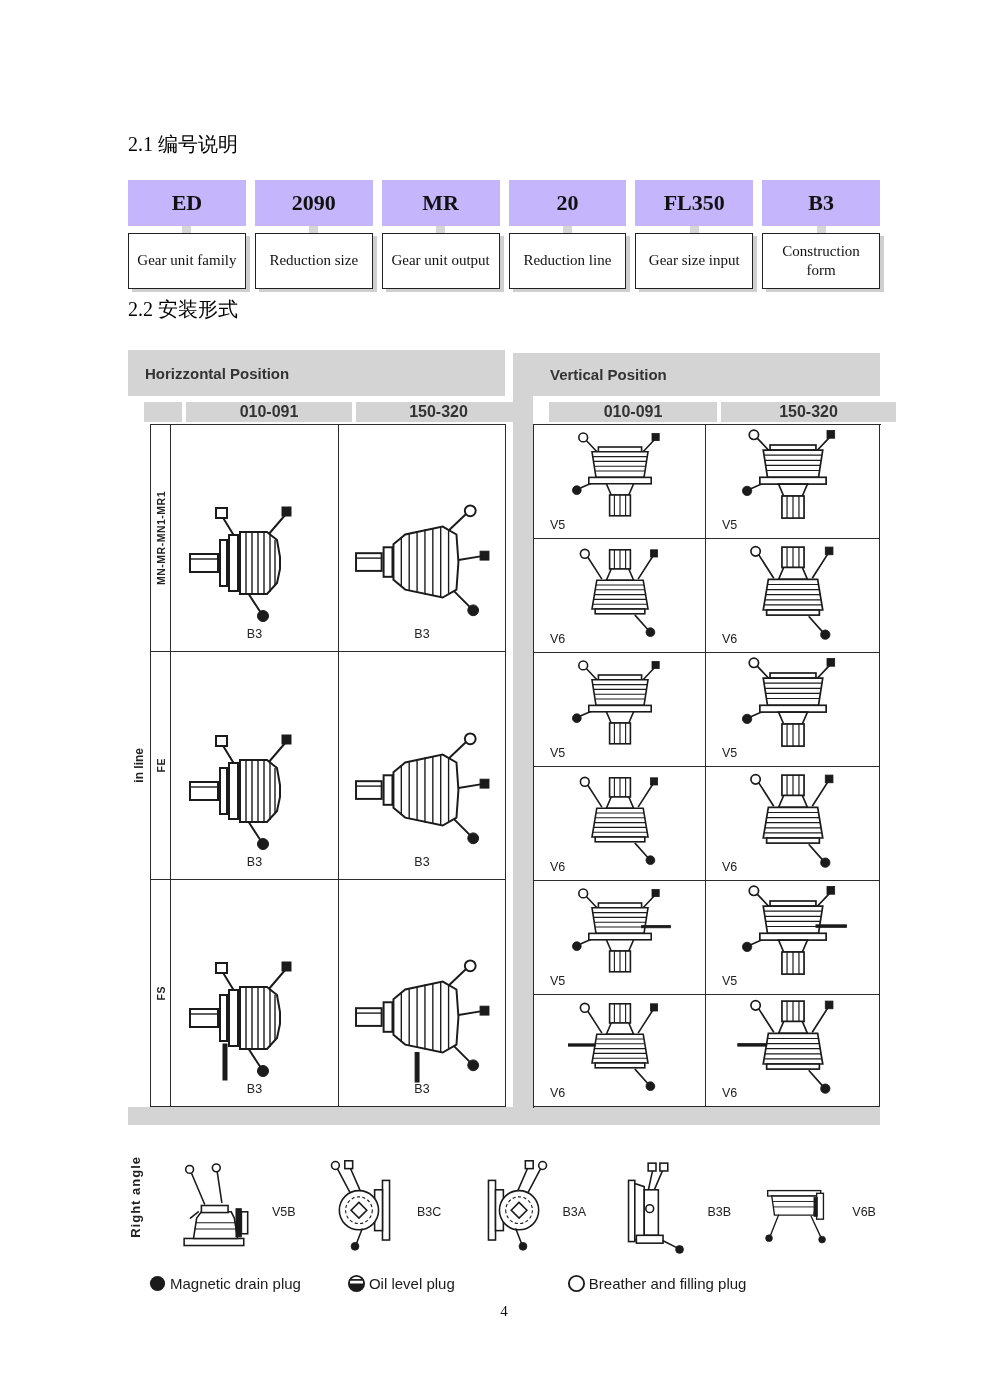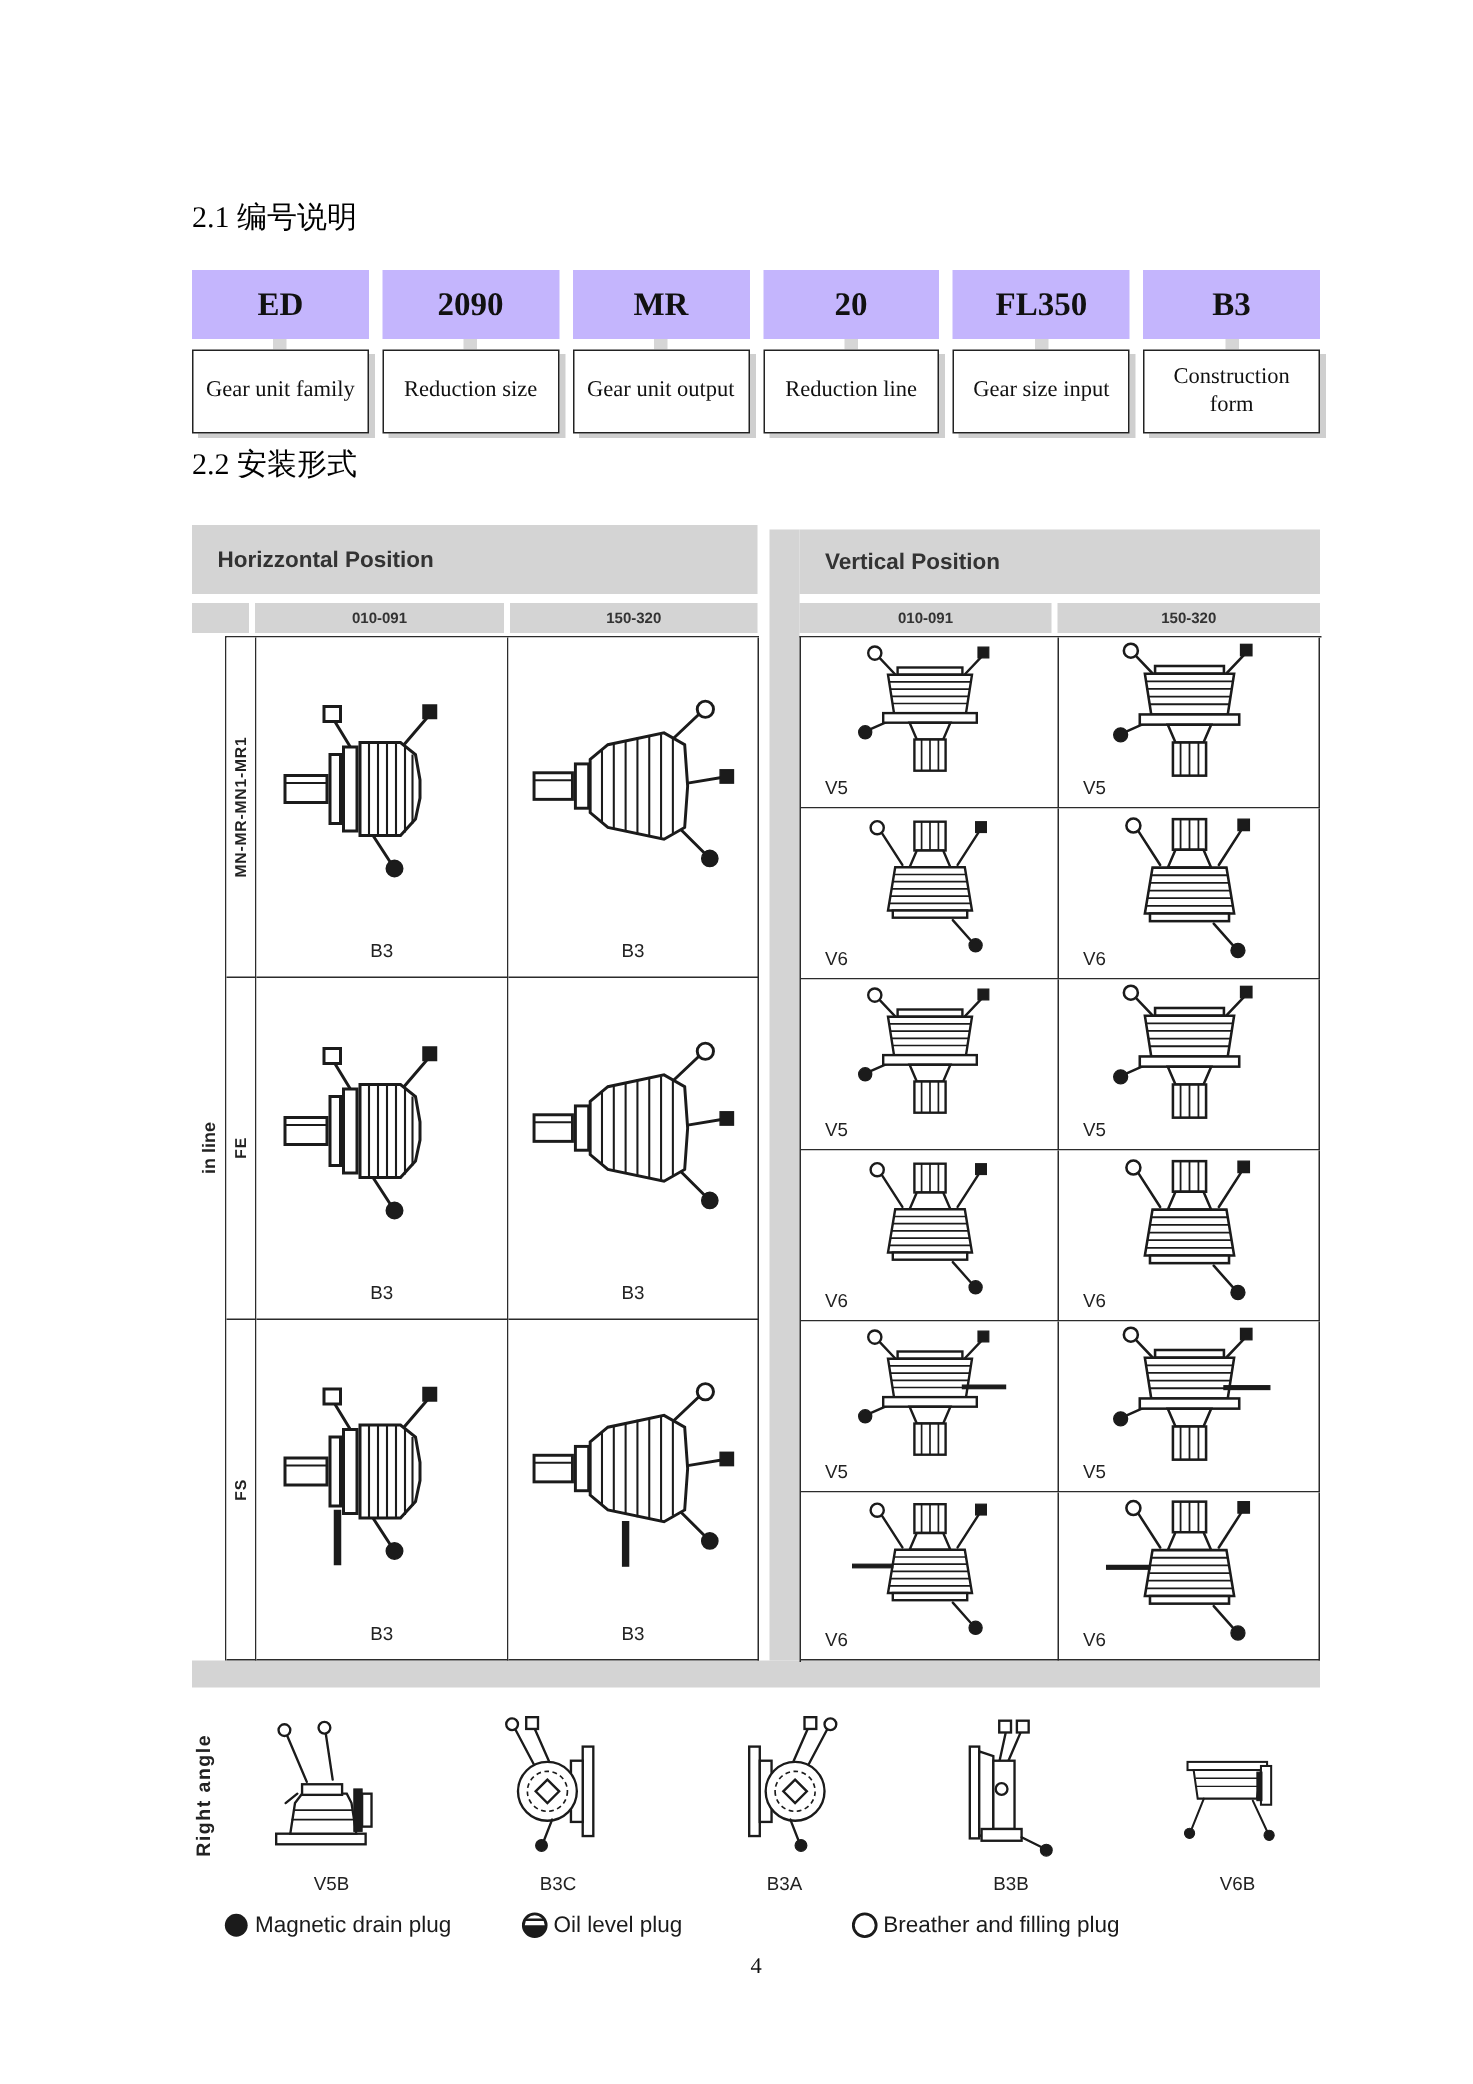--- a/index.html
+++ b/index.html
@@ -25,61 +25,61 @@
              font-family:"Liberation Serif",serif;font-size:15px;line-height:1.3;color:#111;
              box-sizing:border-box;padding:2px 4px;}
 
   
   .mount-wrap{position:absolute;top:350px;left:0;width:752px;height:776px;}
   .band{position:absolute;background:#d4d4d4;}
   .hp-header{left:0;top:0;width:377px;height:46px;display:flex;align-items:center;}
   .vp-header{left:405px;top:3px;width:347px;height:43px;display:flex;align-items:center;}
   .hdr-title{font-weight:bold;font-size:15px;color:#333;padding-left:17px;}
   .subcell{position:absolute;top:52px;height:20px;background:#d4d4d4;display:flex;
-           align-items:center;justify-content:center;font-weight:bold;font-size:10px;color:#333;}
+           align-items:center;justify-content:center;font-weight:bold;font-size:16px;color:#333;margin-left:16px;}
   .sh-a{left:0;width:38px;}
   .sh-b{left:42px;width:166px;}
   .sh-c{left:212px;width:165px;}
   .sh-d{left:405px;width:168px;}
   .sh-e{left:577px;width:175px;}
   .gutter{left:385px;top:3px;width:20px;height:754px;}
   .bottom-band{left:0;top:757px;width:752px;height:18px;}
 
   .left-body{position:absolute;left:0;top:74px;width:378px;height:683px;display:flex;}
   .inline-strip{width:22px;display:flex;align-items:center;justify-content:center;}
   .left-grid{display:grid;grid-template-columns:20px 168px 167px;
              grid-template-rows:227px 228px 227px;
              border-top:1px solid #2b2b2b;border-left:1px solid #2b2b2b;}
   .right-grid{position:absolute;left:405px;top:74px;width:347px;height:683px;display:grid;
               grid-template-columns:172px 174px;
               grid-template-rows:114px 114px 114px 114px 114px 112px;
               border-top:1px solid #2b2b2b;border-left:1px solid #2b2b2b;}
   .rowlab,.cell{border-right:1px solid #2b2b2b;border-bottom:1px solid #2b2b2b;
                 position:relative;box-sizing:border-box;background:#fff;}
   .rowlab{display:flex;align-items:center;justify-content:center;}
-  .cell{display:flex;align-items:center;justify-content:center;}
+  .cell{display:flex;align-items:flex-end;justify-content:center;}
   .vtext{writing-mode:vertical-rl;transform:rotate(180deg);font-weight:bold;color:#222;
          white-space:nowrap;}
   .vtext.lab{font-size:10.5px;letter-spacing:0.5px;}
   .vtext.inline{font-size:12px;}
   .vtext.ra{font-size:13px;letter-spacing:1px;}
   .cl{position:absolute;bottom:10px;left:0;width:100%;text-align:center;
       font-size:12.5px;color:#222;}
   .cl-v{position:absolute;bottom:6px;left:16px;font-size:12.5px;color:#222;}
   .dg{display:block;}
   .dg.h1{width:150px;height:130px;margin-bottom:22px;}
   .dg.h2{width:168px;height:128px;margin-bottom:22px;}
   .dg.v1{width:104px;height:98px;margin-bottom:10px;}
   .dg.v2{width:114px;height:102px;margin-bottom:8px;}
 
   
   .ra-section{position:absolute;top:1131px;left:0;width:752px;height:132px;display:flex;}
   .ra-side{width:42px;display:flex;align-items:center;justify-content:flex-start;}
   .ra-items{flex:1;display:flex;justify-content:space-between;align-items:flex-end;padding-right:4px;}
-  .ra-item{display:flex;flex-direction:column;align-items:center;}
+  .ra-item{display:flex;flex-direction:row;align-items:center;}
   .ra-item svg{width:102px;height:104px;}
   .ra-name{font-size:12.5px;color:#222;margin-top:2px;}
 
   
   .legend{position:absolute;top:1274px;left:20px;display:flex;align-items:center;}
   .legend-item{display:flex;align-items:center;font-size:15px;color:#1b1b1b;}
   .legend-item svg{margin-right:3px;}
   .li-2{margin-left:46px;}
   .li-3{margin-left:112px;}
 

